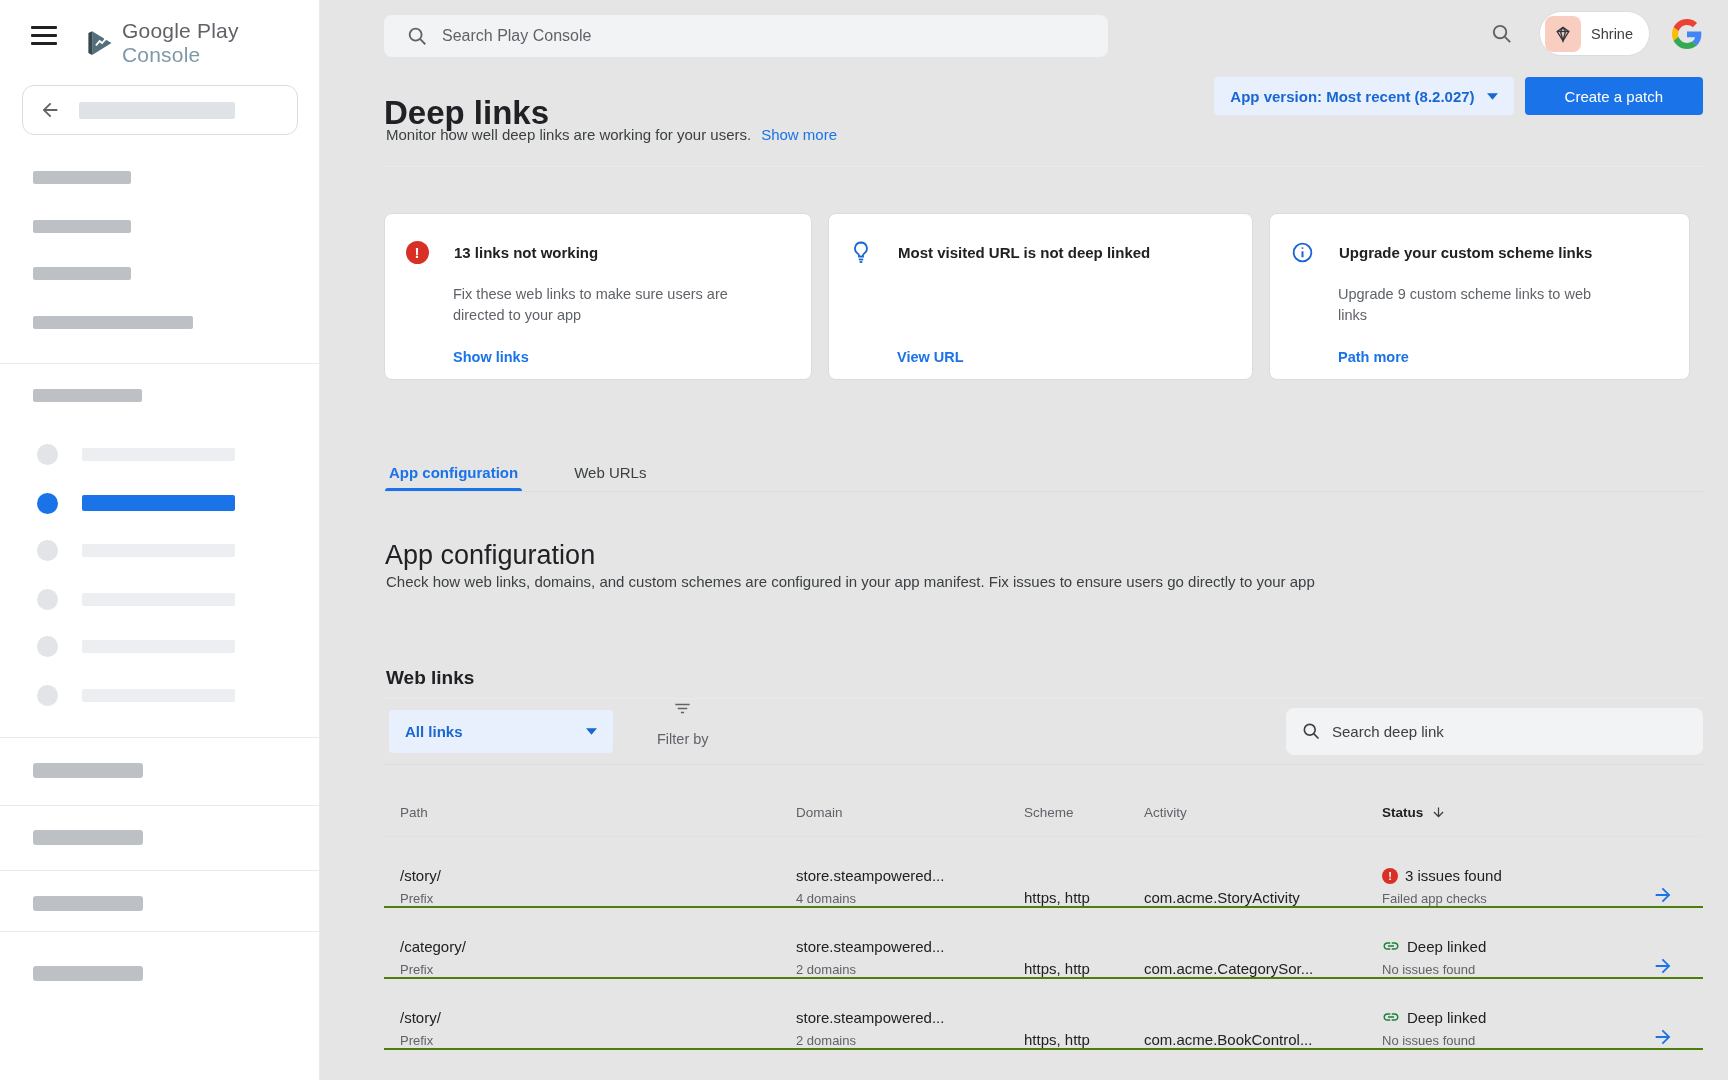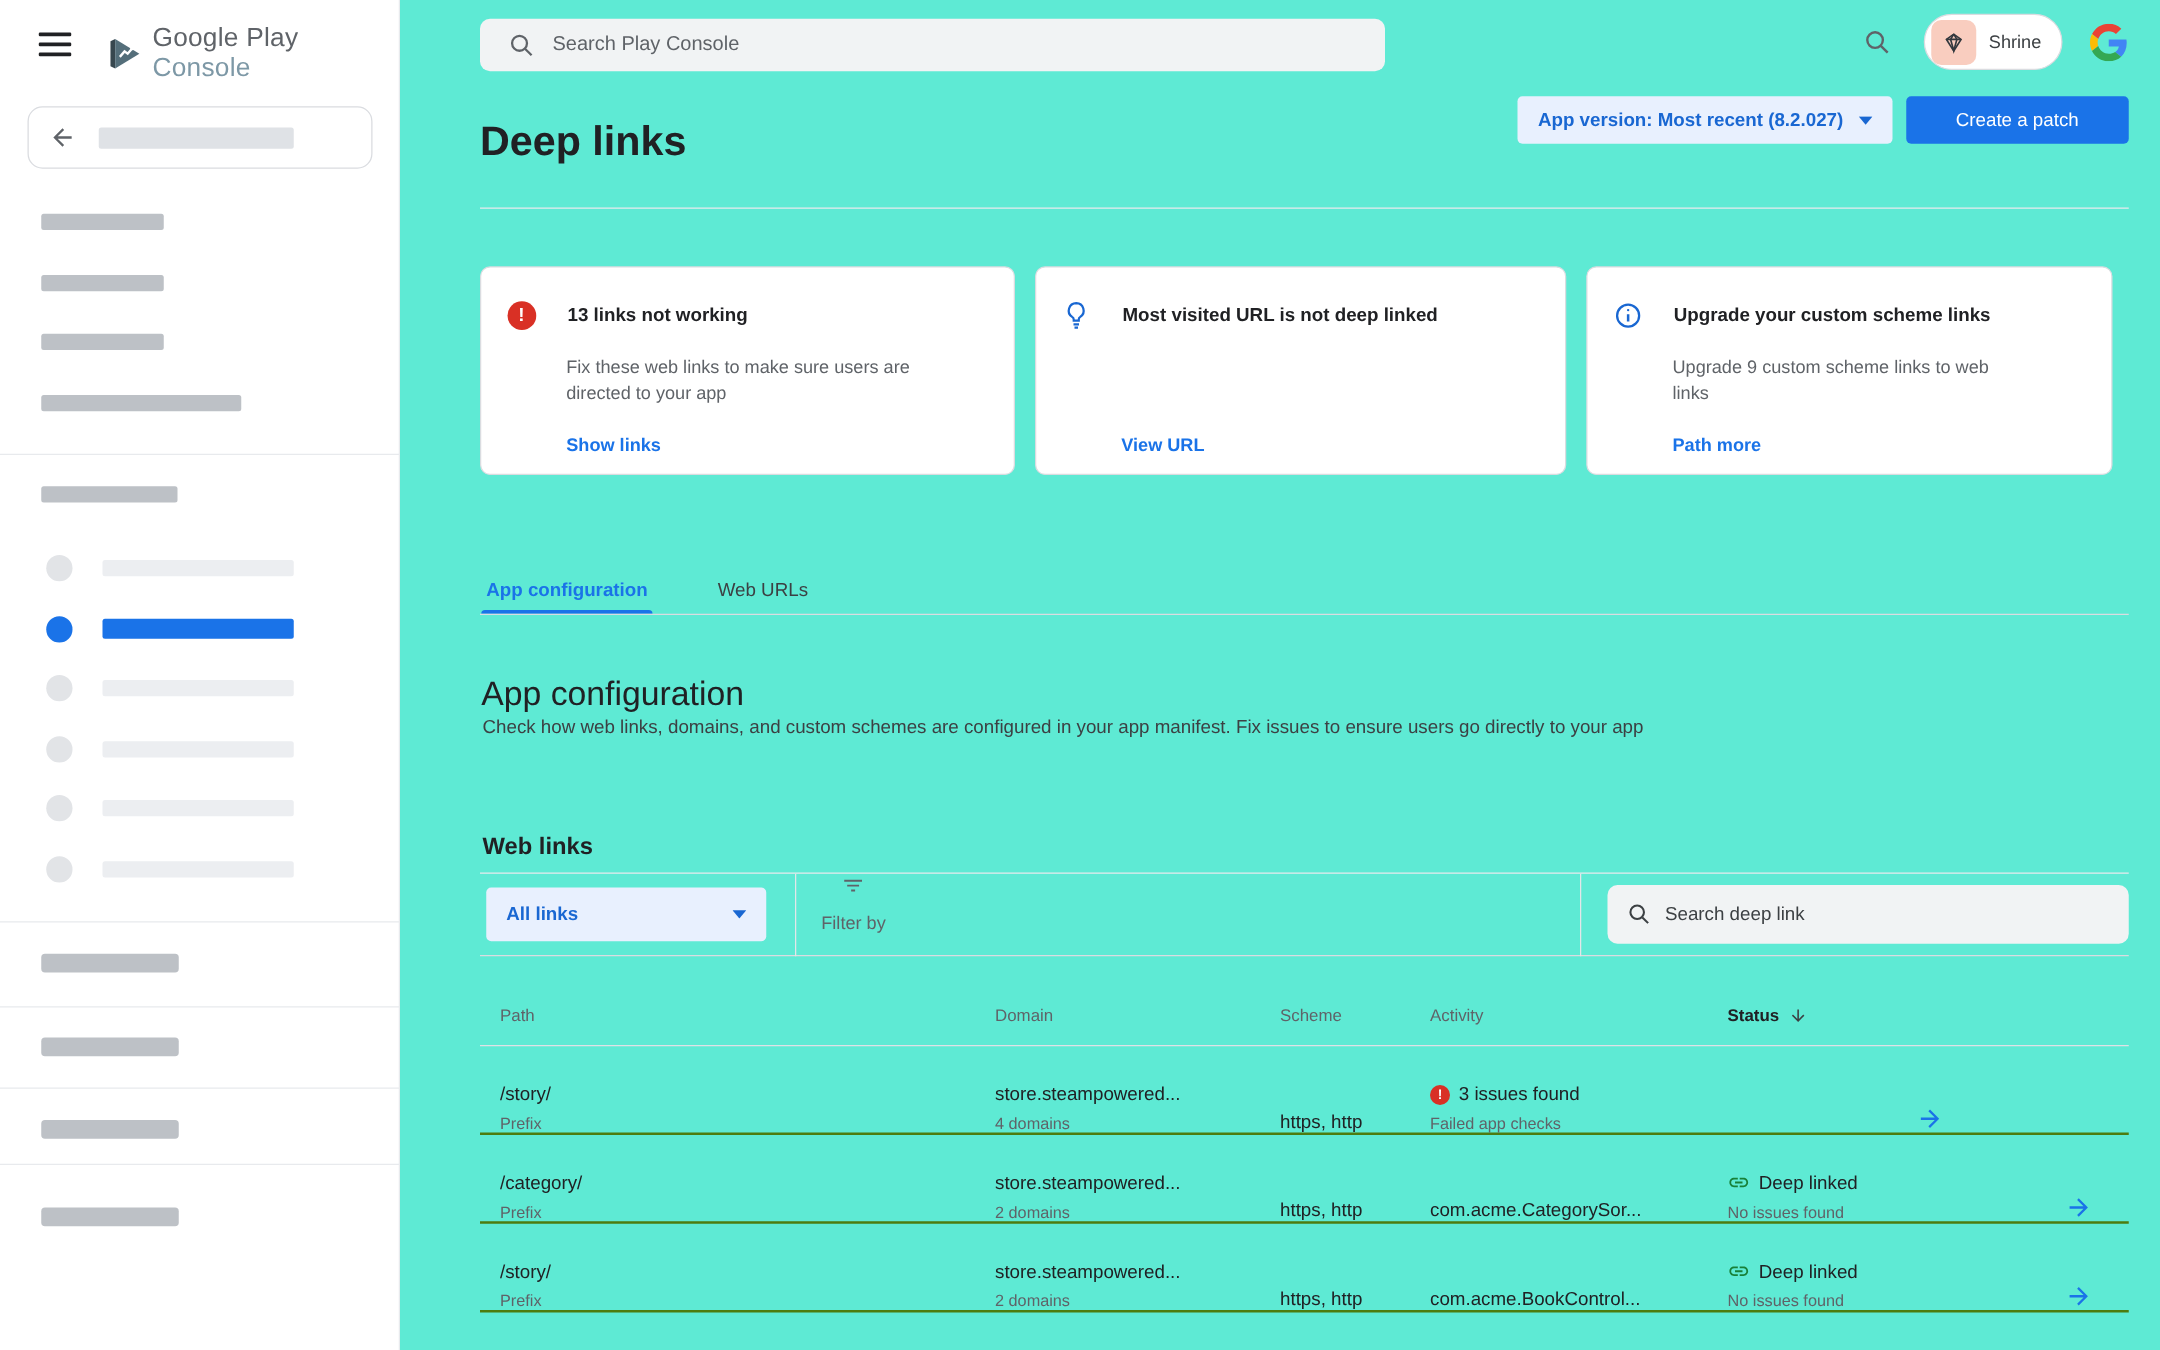--- a/index.html
+++ b/index.html
@@ -1,17 +1,17 @@
 <!DOCTYPE html>
 <html><head>
 <meta charset="utf-8">
 <style>
   html,body{margin:0;padding:0;width:1728px;height:1080px;overflow:hidden;background:#fff;}
   *{box-sizing:border-box;}
-  .app{position:relative;width:1728px;height:1080px;background:#5eead4;
+  .app{position:relative;width:1728px;height:1080px;background:#e5e5e5;
        font-family:"Liberation Sans","DejaVu Sans",sans-serif;color:#202124;}
 
   
   .sidebar{position:absolute;left:0;top:0;width:320px;height:1080px;background:#fff;
            border-right:1px solid #e8eaed;}
   .hamburger{position:absolute;left:31px;top:25px;width:26px;height:20px;cursor:pointer;}
   .hamburger span{position:absolute;left:0;width:26px;height:2.5px;background:#202124;border-radius:1px;}
   .hamburger span:nth-child(1){top:1px}.hamburger span:nth-child(2){top:9px}.hamburger span:nth-child(3){top:17px}
   .logo{position:absolute;left:84px;top:19px;display:flex;align-items:center;gap:8px;cursor:pointer;}
   .logo-text{font-size:21px;letter-spacing:.2px;}
@@ -226,20 +226,24 @@
         <svg width="30" height="30" viewBox="0 0 48 48">
             <path fill="#EA4335" d="M24 9.5c3.54 0 6.71 1.22 9.21 3.6l6.85-6.85C35.9 2.38 30.47 0 24 0 14.62 0 6.51 5.38 2.56 13.22l7.98 6.19C12.43 13.72 17.74 9.5 24 9.5z"></path>
             <path fill="#4285F4" d="M46.98 24.55c0-1.57-.15-3.09-.38-4.55H24v9.02h12.94c-.58 2.96-2.26 5.48-4.78 7.18l7.73 6c4.51-4.18 7.09-10.36 7.09-17.65z"></path>
             <path fill="#FBBC05" d="M10.53 28.59c-.48-1.45-.76-2.99-.76-4.59s.27-3.14.76-4.59l-7.98-6.19C.92 16.46 0 20.12 0 24c0 3.88.92 7.54 2.56 10.78l7.97-6.19z"></path>
             <path fill="#34A853" d="M24 48c6.48 0 11.93-2.13 15.89-5.81l-7.73-6c-2.15 1.45-4.92 2.3-8.16 2.3-6.26 0-11.57-4.22-13.47-9.91l-7.98 6.19C6.51 42.62 14.62 48 24 48z"></path>
           </svg>
       </span>
     </div>
 
     <h1 class="page-title">Deep links</h1>
+    <div class="subtitle-row">
+      <span>Monitor how well deep links are working for your users.</span>
+      <span class="link">Show more</span>
+    </div>
     <div class="header-actions">
       <div class="version-chip">
         <span>App version: Most recent (8.2.027)</span>
         <span style="display:flex">
             <svg width="11" height="7" viewBox="0 0 10 6" fill="#1967d2">
               <path d="M0 0l5 6 5-6z"></path>
             </svg>
           </span>
       </div>
       <button class="btn-primary">Create a patch</button>
@@ -348,20 +352,21 @@
       <div class="trow">
         <div class="c-path cell2">
             <div class="cmain">/story/</div>
             <div class="csub">Prefix</div>
           </div>
         <div class="c-domain cell2">
             <div class="cmain">store.steampowered...</div>
             <div class="csub">4 domains</div>
           </div>
         <div class="c-scheme cmid">https, http</div>
+        <div class="c-activity cmid">com.acme.StoryActivity</div>
         <div class="c-status cell2">
           <div class="status-main">
             <span class="err-circle" style="width:16px;height:16px;font-size:11px;">!</span>
             <span>3 issues found</span>
           </div>
           <div class="csub">Failed app checks</div>
         </div>
         <div class="c-arrow">
             <span class="row-arrow">
               <svg width="22" height="22" viewBox="0 0 24 24" fill="#1a73e8">

